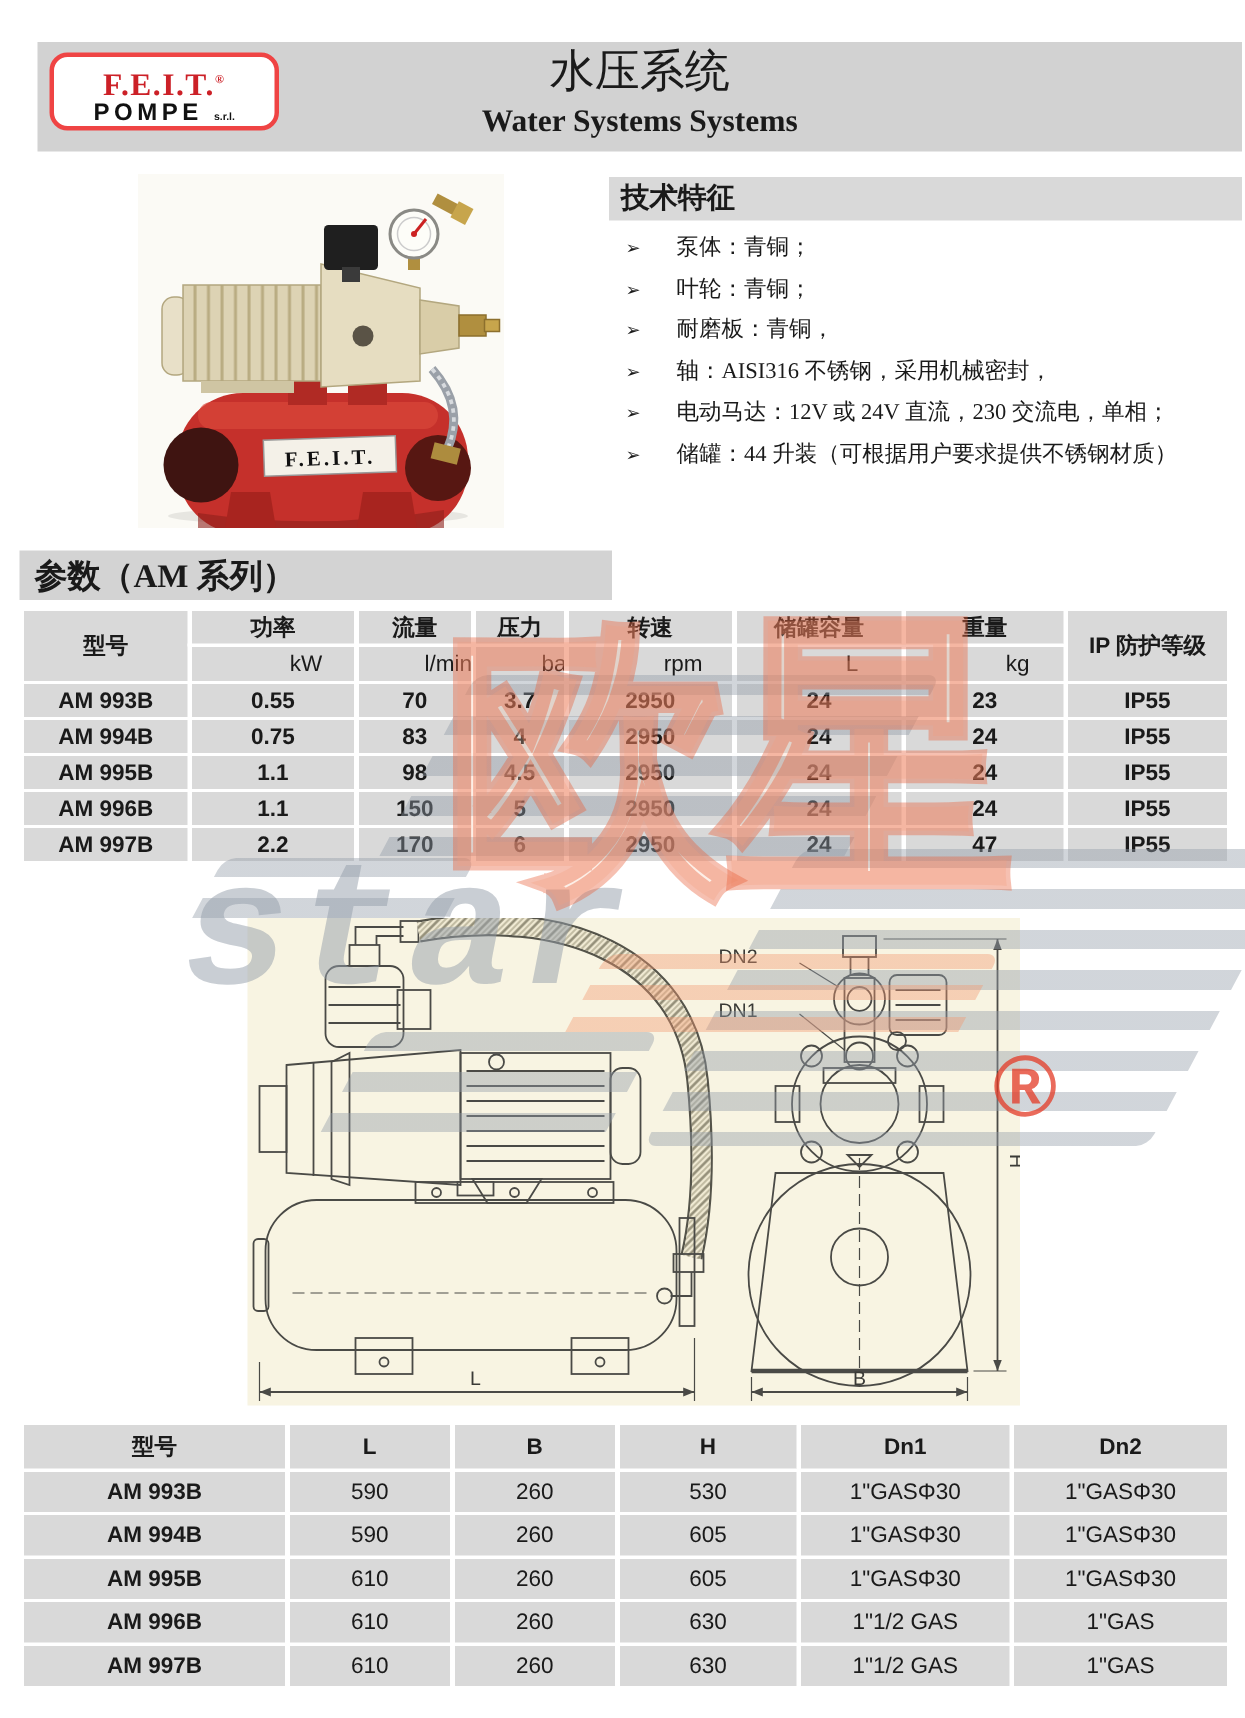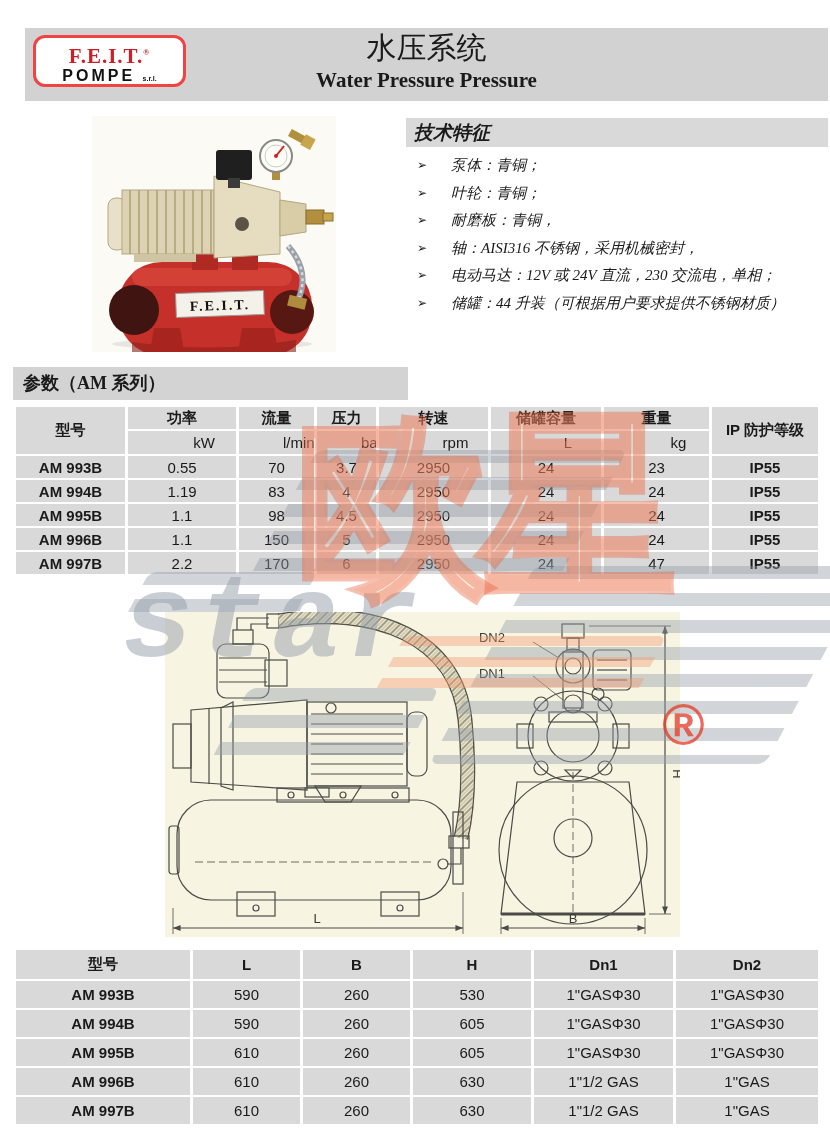--- a/index.html
+++ b/index.html
@@ -13,41 +13,41 @@
   .logo-line1{margin-top:4px;font-family:"Liberation Serif",serif;font-weight:bold;
               font-size:21px;line-height:21px;color:#cc2027;letter-spacing:1px;}
   .logo-reg{font-size:8px;vertical-align:super;color:#cc2027;}
   .logo-line2{font-weight:bold;font-size:16px;line-height:18px;letter-spacing:3px;color:#111;}
   .logo-srl{font-size:7px;letter-spacing:0;font-weight:bold;}
   .titles{position:absolute;left:0;right:0;top:2px;text-align:center;}
   .title-zh{font-size:30px;font-weight:normal;line-height:36px;}
   .title-en{font-family:"Liberation Serif",serif;font-size:21px;font-weight:bold;line-height:28px;}
 
   
-  .features{position:absolute;left:406px;top:118px;width:422px;font-style:italic;}
+  .features{position:absolute;left:406px;top:118px;width:422px;}
   .features-heading{height:29px;background:#d9d9d9;font-family:"Liberation Serif",serif;
                     font-weight:bold;font-size:19px;line-height:29px;padding-left:8px;box-sizing:border-box;}
   .features ul{list-style:none;margin:5px 0 0 0;padding:0;}
   .features li{position:relative;padding-left:45px;font-family:"Liberation Serif",serif;
                font-size:15px;line-height:27.5px;}
   .features .bullet{position:absolute;left:11px;top:0;font-size:12px;font-family:"DejaVu Sans",sans-serif;}
 
   
   .section-title{position:absolute;left:13px;top:367px;width:395px;height:33px;background:#d3d3d3;
-                 font-family:"Liberation Serif",serif;font-weight:bold;font-size:18px;
+                 font-family:"Liberation Serif",serif;font-weight:bold;font-size:22px;
                  line-height:33px;padding-left:10px;box-sizing:border-box;}
 
   
   table{border-collapse:collapse;table-layout:fixed;}
   .spec-table{position:absolute;left:13px;top:405px;width:805px;}
   .spec-table th,.spec-table td{background:#d9d9d9;border:2px solid #fff;border-left-width:3px;
         border-right-width:3px;text-align:center;padding:0;font-size:15px;overflow:hidden;}
   .spec-table th{font-weight:bold;height:22px;}
   .spec-table tr.units th{font-weight:normal;height:23px;padding-left:44px;}
-  .spec-table td{height:22px;font-weight:normal;}
+  .spec-table td{height:22px;font-weight:bold;}
   .spec-table td.model{font-weight:bold;}
   .spec-table td.ip{font-weight:600;}
 
   .dim-table{position:absolute;left:13px;top:948px;width:805px;}
   .dim-table th,.dim-table td{background:#d9d9d9;border:2px solid #fff;border-left-width:3px;
         border-right-width:3px;text-align:center;padding:0;font-size:15px;overflow:hidden;}
   .dim-table th{font-weight:bold;height:29px;}
   .dim-table td{height:27px;}
   .dim-table td.model{font-weight:bold;}
 
@@ -80,21 +80,21 @@
 
 <div class="page">
 
   <div class="header">
     <div class="logo">
       <div class="logo-line1"><span>F.E.I.T.</span><span class="logo-reg">®</span></div>
       <div class="logo-line2"><span>POMPE</span> <span class="logo-srl">s.r.l.</span></div>
     </div>
     <div class="titles">
       <div class="title-zh">水压系统</div>
-      <div class="title-en">Water Pressure Pressure</div>
+      <div class="title-en">Water Systems Systems</div>
     </div>
   </div>
 
   <div class="photo">
     <svg width="244" height="236" viewBox="0 0 244 236">
       <defs>
         <pattern id="fins" width="9" height="10" patternUnits="userSpaceOnUse">
           <rect width="9" height="10" fill="#ddd3b4"></rect>
             <line x1="2" y1="0" x2="2" y2="10" stroke="#b9ac82" stroke-width="2"></line>
         </pattern>
@@ -200,21 +200,21 @@
       <td>0.55</td>
       <td>70</td>
       <td>3.7</td>
       <td>2950</td>
       <td>24</td>
       <td>23</td>
       <td class="ip">IP55</td>
     </tr>
     <tr>
       <td class="model">AM 994B</td>
-      <td>1.19</td>
+      <td>0.75</td>
       <td>83</td>
       <td>4</td>
       <td>2950</td>
       <td>24</td>
       <td>24</td>
       <td class="ip">IP55</td>
     </tr>
     <tr>
       <td class="model">AM 995B</td>
       <td>1.1</td>

